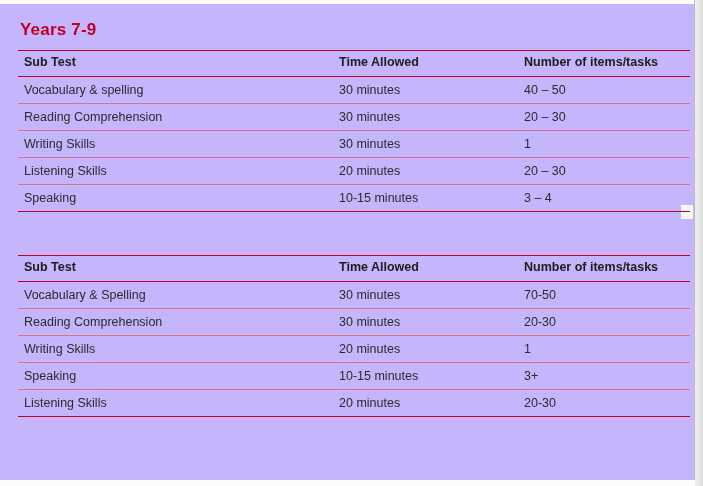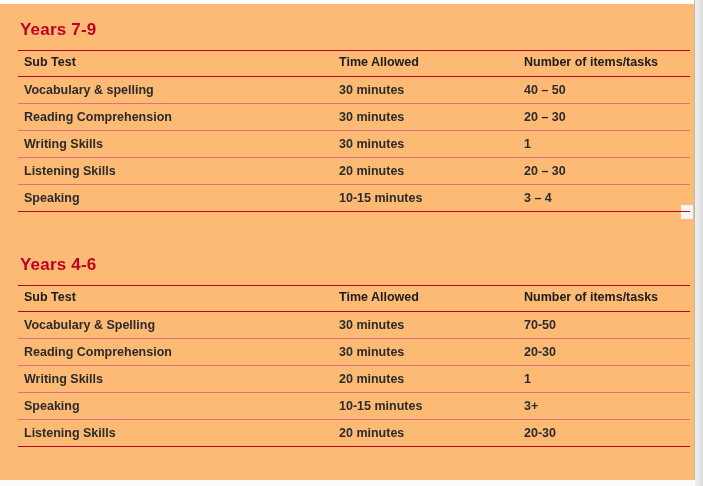--- a/index.html
+++ b/index.html
@@ -13,21 +13,21 @@
     overflow: hidden;
     font-family: "Liberation Sans", sans-serif;
     position: relative;
   }
   .page {
     position: absolute;
     left: 0;
     top: 0;
     width: 703px;
     height: 486px;
-    background: #fdba74;
+    background: #c4b5fd;
     box-sizing: border-box;
   }
   
   .page-edge-right {
     position: absolute;
     right: 8px;
     top: 0;
     width: 1px;
     height: 486px;
     background: #b9b9b9;
@@ -64,21 +64,20 @@
   }
   table.data-table th,
   table.data-table td {
     text-align: left;
     padding: 6px 4px 6px 6px;
     font-size: 12.5px;
     color: #2b2b2b;
     vertical-align: middle;
     white-space: nowrap;
     overflow: hidden;
-    font-weight: bold;
   }
   table.data-table th {
     font-weight: bold;
     color: #1d1d1d;
     font-size: 12.5px;
     padding-top: 4px;
     padding-bottom: 7px;
     margin-left: 39px;
   }
   table.data-table thead tr {
@@ -157,21 +156,20 @@
         <tr>
           <td>Speaking</td>
           <td>10-15 minutes</td>
           <td>3 – 4</td>
         </tr>
       </tbody>
     </table>
   </div>
 
   <div class="block-2">
-    <h2 class="section-title">Years 4-6</h2>
     <table class="data-table">
       <colgroup>
           <col class="c1">
           <col class="c2">
           <col class="c3">
         </colgroup>
       <thead>
         <tr>
           <th>Sub Test</th>
           <th>Time Allowed</th>

